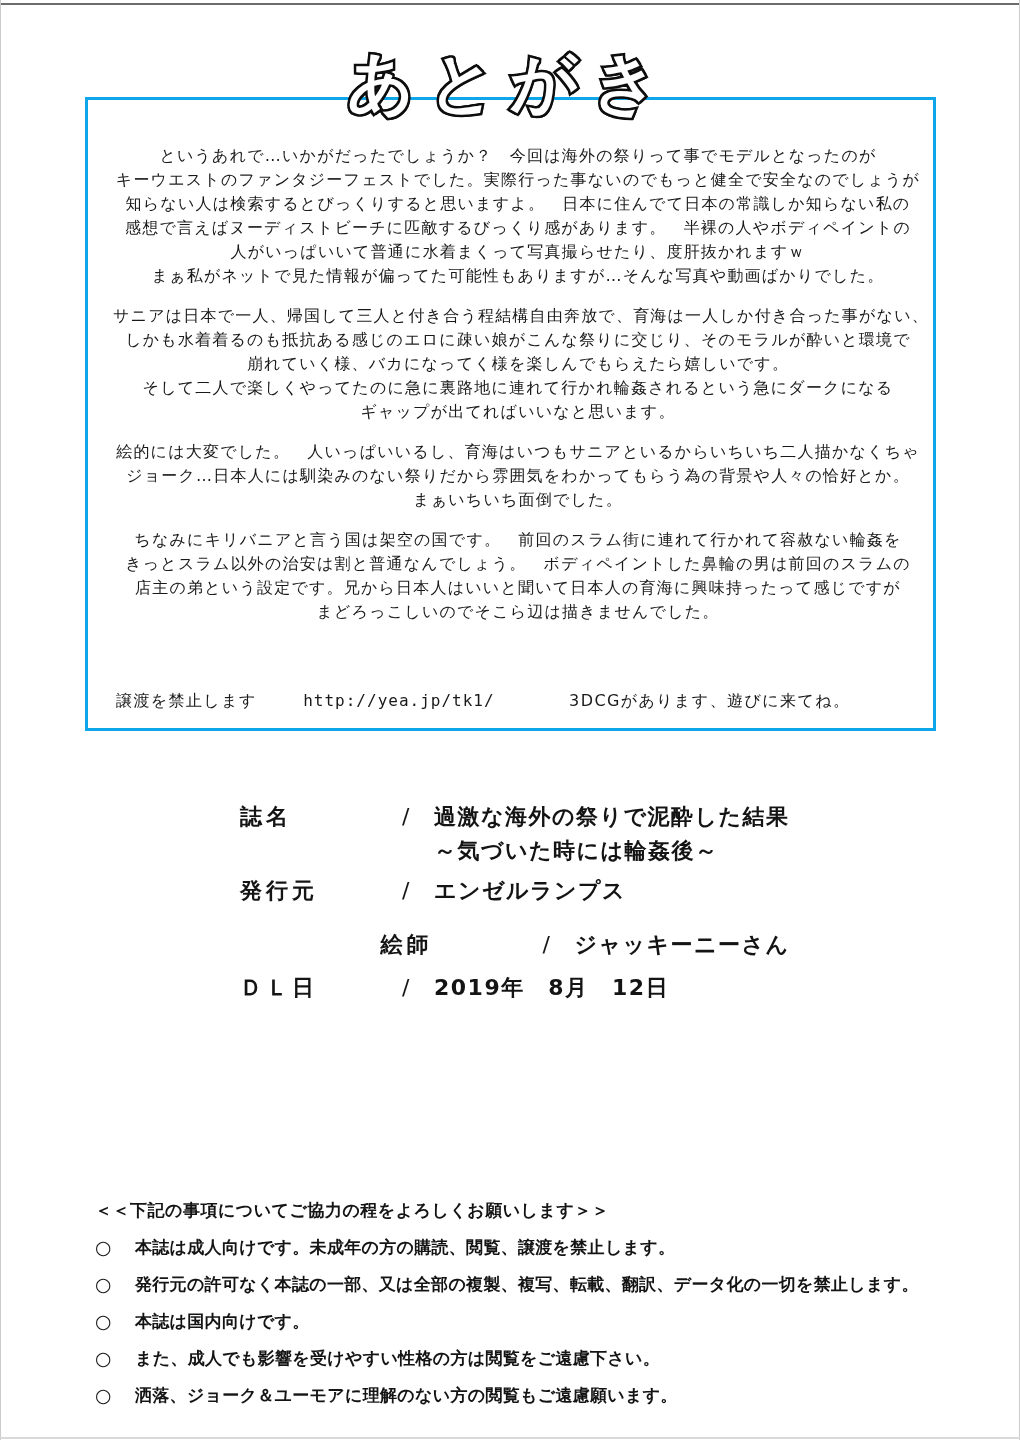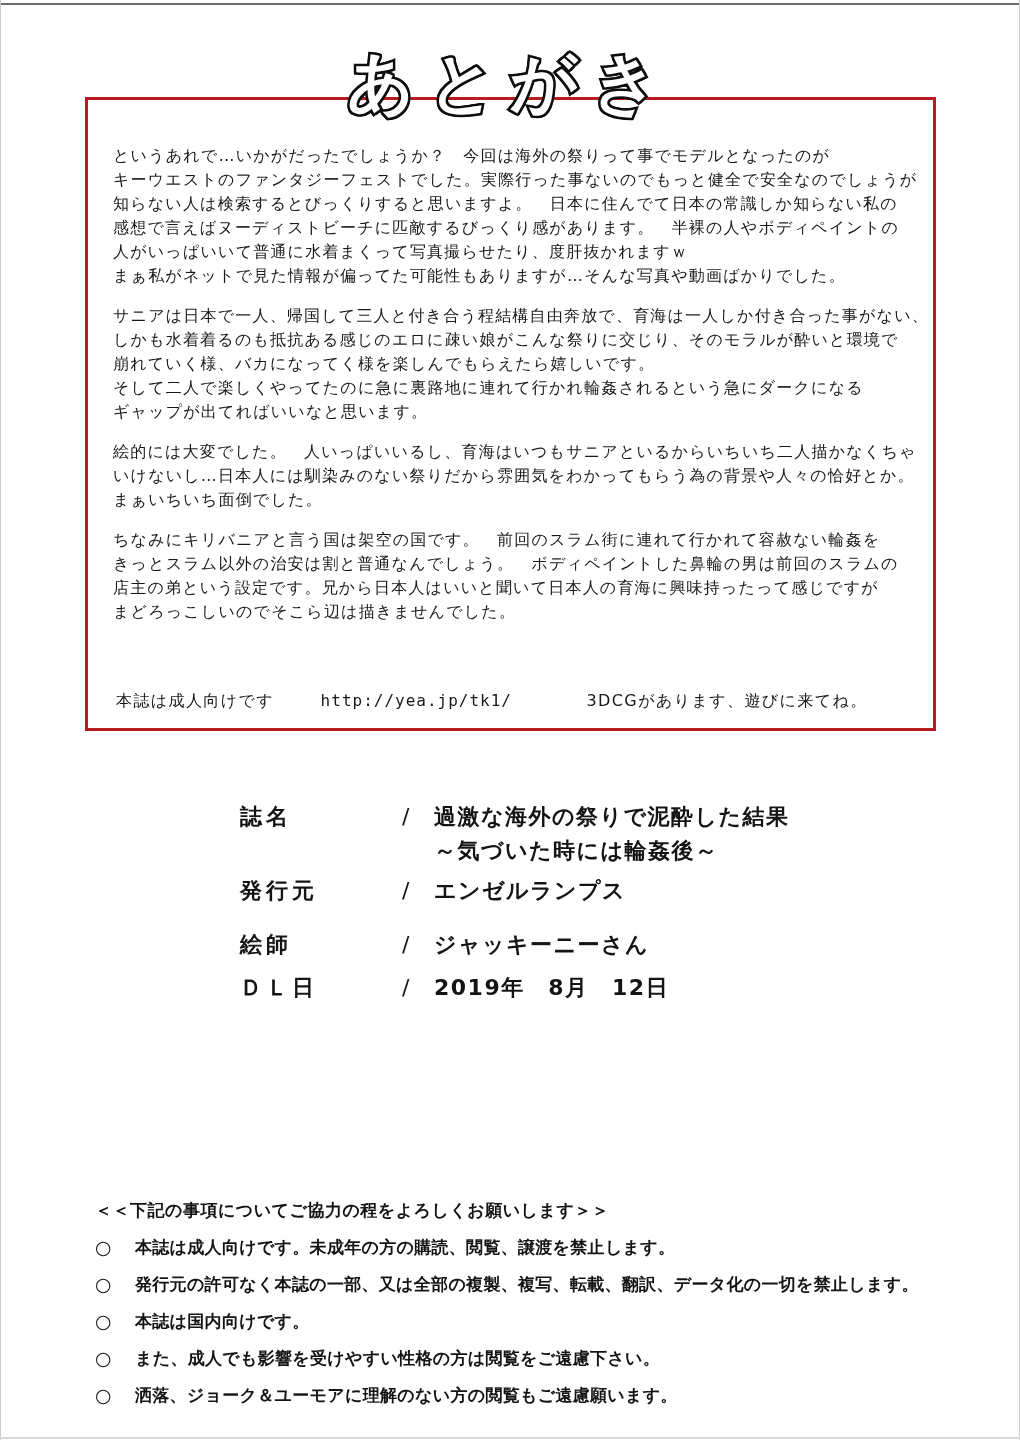--- a/index.html
+++ b/index.html
@@ -21,40 +21,40 @@
     font-size:66px;font-weight:bold;letter-spacing:14px;line-height:1;
     color:#ffffff;-webkit-text-stroke:5px #0e0e0e;paint-order:stroke fill;
     text-shadow:
       2px 0 0 #0e0e0e,-2px 0 0 #0e0e0e,0 2px 0 #0e0e0e,0 -2px 0 #0e0e0e,
       2px 2px 0 #0e0e0e,-2px -2px 0 #0e0e0e,2px -2px 0 #0e0e0e,-2px 2px 0 #0e0e0e;
     z-index:2;
   }
 
   .box{
     position:absolute;left:85px;top:97px;width:851px;height:634px;
-    border:3px solid #b91c1c;background:transparent;z-index:1;box-sizing:border-box;
+    border:3px solid #0ea5e9;background:transparent;z-index:1;box-sizing:border-box;text-align:center;
   }
   .box-text{position:absolute;left:25px;top:44px;right:10px;}
   .paragraph{margin:0 0 16px 0;}
   .line{font-size:16px;line-height:24px;letter-spacing:1.2px;white-space:nowrap;color:#191919;}
 
   .site-line{
     position:absolute;left:28px;bottom:16px;font-size:16px;letter-spacing:1.4px;
     white-space:nowrap;color:#191919;
   }
   .site-line .url{margin-left:40px;font-family:"DejaVu Sans Mono","Liberation Mono",monospace;letter-spacing:1px;}
   .site-line .note{margin-left:68px;}
 
   .colophon{
     position:absolute;left:240px;top:800px;
     font-size:22px;font-weight:bold;color:#141414;letter-spacing:1px;
   }
   .colophon-row{display:flex;line-height:34px;}
   .colophon-row.row2{margin-top:6px;align-items:flex-end;}
-  .colophon-row.row3{margin-top:20px;}
+  .colophon-row.row3{margin-top:20px;justify-content:flex-end;}
   .colophon-row.row4{margin-top:9px;}
   .clabel{width:162px;letter-spacing:4px;flex:none;}
   .cslash{width:32px;flex:none;font-weight:normal;}
   .cvalue div{line-height:34px;white-space:nowrap;letter-spacing:1.5px;}
 
   .notices{
     position:absolute;left:95px;top:1156px;width:880px;
     font-size:17px;font-weight:bold;color:#141414;letter-spacing:0.3px;
   }
   .notices-header{margin-bottom:13px;line-height:24px;letter-spacing:0.5px;white-space:nowrap;margin-top:42px;}
@@ -85,32 +85,32 @@
         </div>
         <div class="paragraph">
           <div class="line">サニアは日本で一人、帰国して三人と付き合う程結構自由奔放で、育海は一人しか付き合った事がない、</div>
           <div class="line">しかも水着着るのも抵抗ある感じのエロに疎い娘がこんな祭りに交じり、そのモラルが酔いと環境で</div>
           <div class="line">崩れていく様、バカになってく様を楽しんでもらえたら嬉しいです。</div>
           <div class="line">そして二人で楽しくやってたのに急に裏路地に連れて行かれ輪姦されるという急にダークになる</div>
           <div class="line">ギャップが出てればいいなと思います。</div>
         </div>
         <div class="paragraph">
           <div class="line">絵的には大変でした。　人いっぱいいるし、育海はいつもサニアといるからいちいち二人描かなくちゃ</div>
-          <div class="line">いけないし…日本人には馴染みのない祭りだから雰囲気をわかってもらう為の背景や人々の恰好とか。</div>
+          <div class="line">ジョーク…日本人には馴染みのない祭りだから雰囲気をわかってもらう為の背景や人々の恰好とか。</div>
           <div class="line">まぁいちいち面倒でした。</div>
         </div>
         <div class="paragraph">
           <div class="line">ちなみにキリバニアと言う国は架空の国です。　前回のスラム街に連れて行かれて容赦ない輪姦を</div>
           <div class="line">きっとスラム以外の治安は割と普通なんでしょう。　ボディペイントした鼻輪の男は前回のスラムの</div>
           <div class="line">店主の弟という設定です。兄から日本人はいいと聞いて日本人の育海に興味持ったって感じですが</div>
           <div class="line">まどろっこしいのでそこら辺は描きませんでした。</div>
         </div>
       </div>
     <div class="site-line">
-      <span class="label">本誌は成人向けです</span>
+      <span class="label">譲渡を禁止します</span>
       <span class="url">http://yea.jp/tk1/</span>
       <span class="note">3DCGがあります、遊びに来てね。</span>
     </div>
   </div>
 
   <div class="colophon" id="colophon">
       <div class="colophon-row row1">
         <span class="clabel">誌名</span>
         <span class="cslash">/</span>
         <span class="cvalue">

